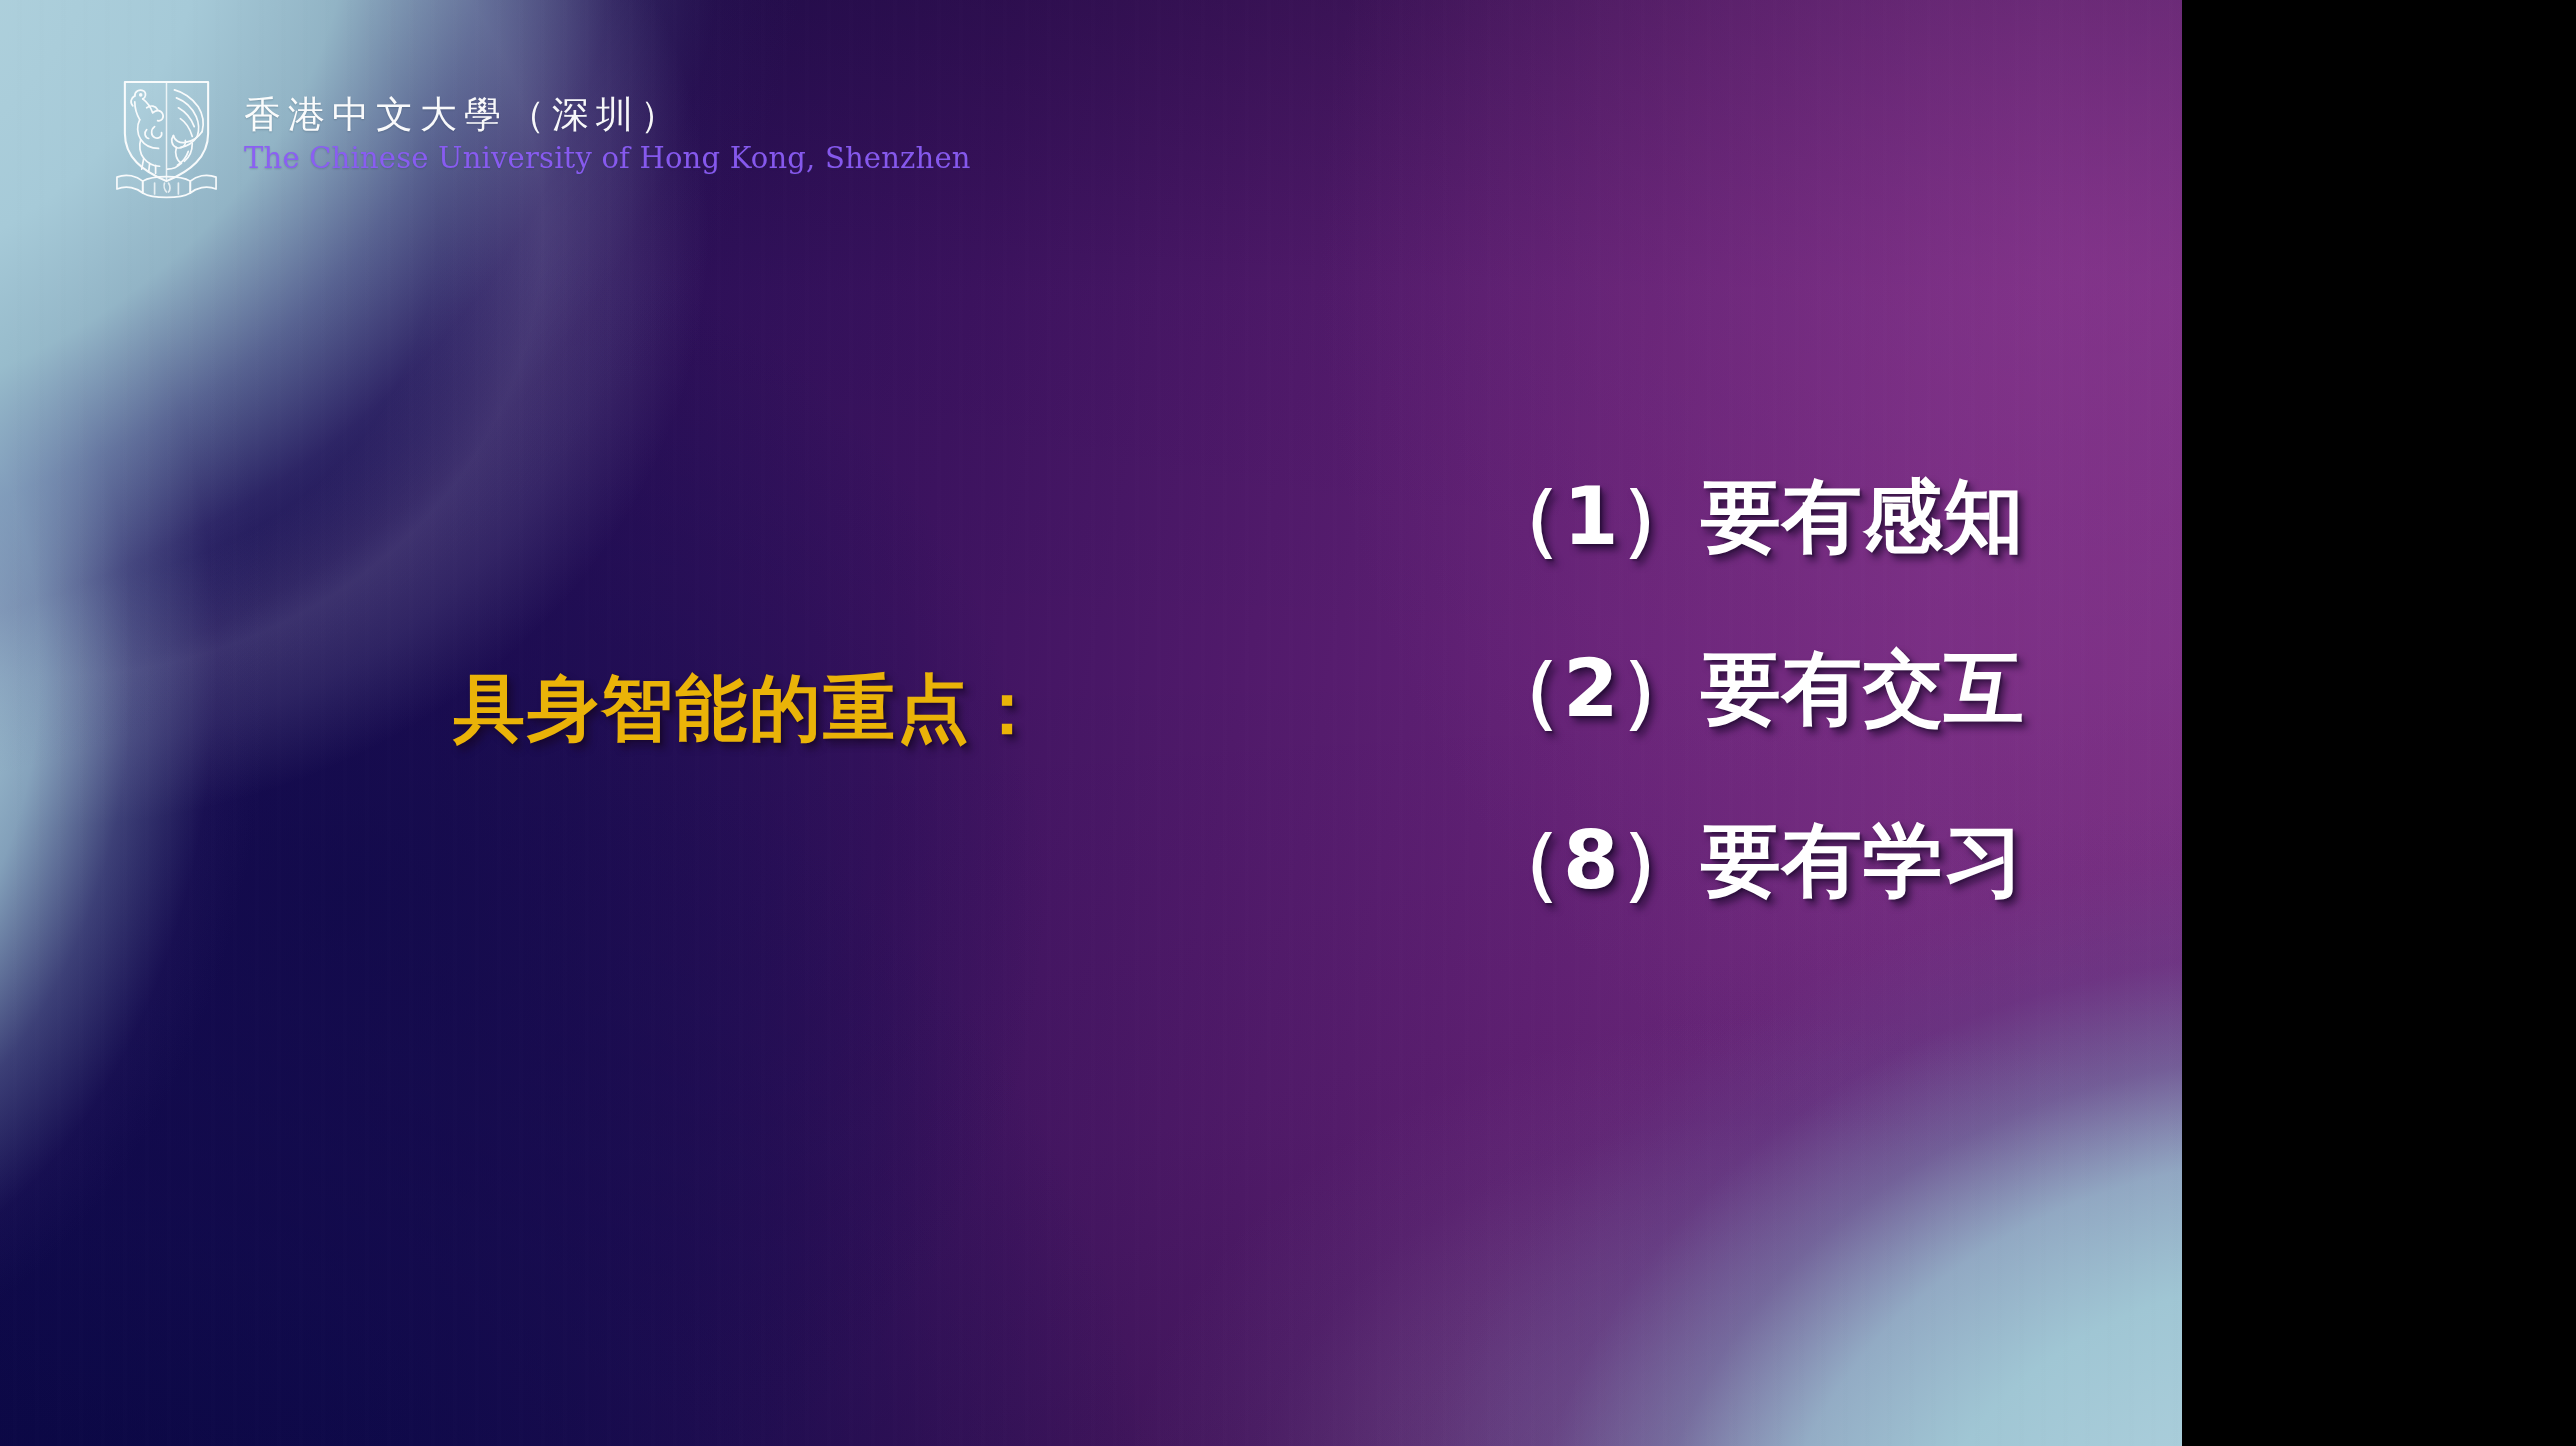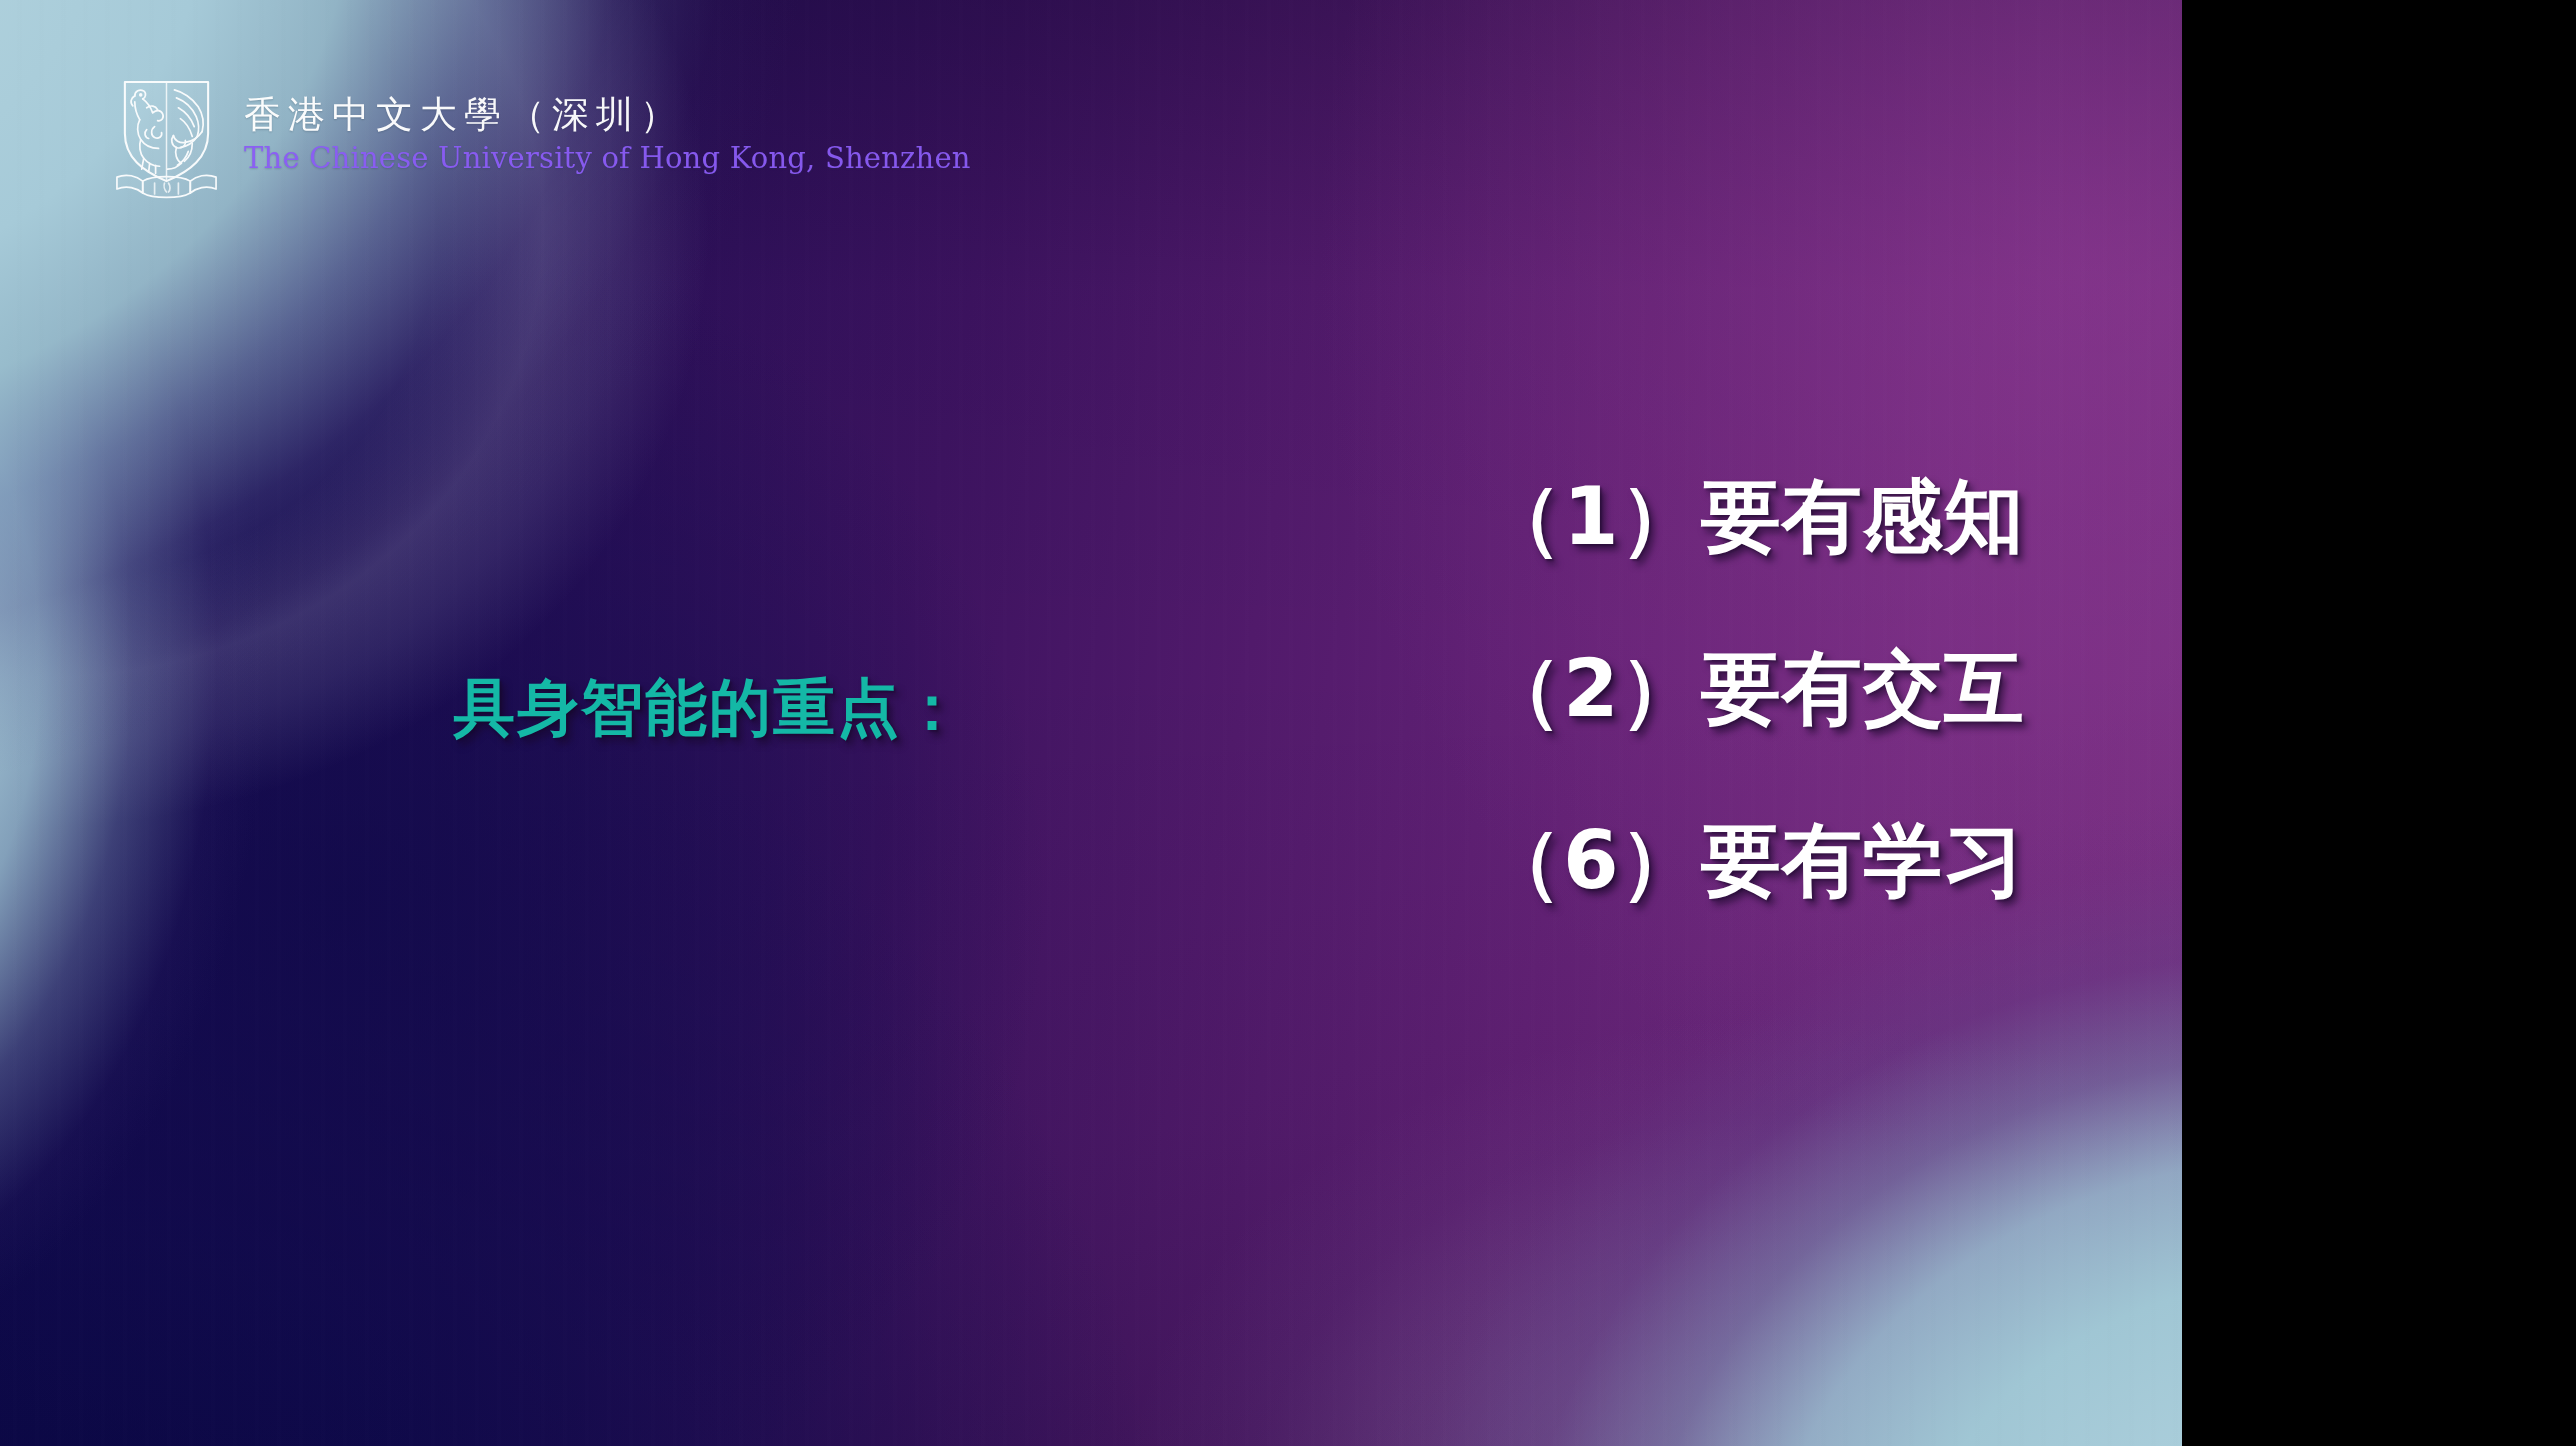--- a/index.html
+++ b/index.html
@@ -185,24 +185,24 @@
   }
 
   
   .headline {
     position: absolute;
     left: 453px;
     top: 708px;
     transform: translateY(-50%);
     font-family: "DejaVu Sans", "Liberation Sans", sans-serif;
     font-weight: 700;
-    font-size: 62px;
+    font-size: 72px;
     line-height: 1;
     letter-spacing: 2px;
-    color: #14b8a6;
+    color: #eab308;
     white-space: nowrap;
     text-shadow:
       5px 6px 7px rgba(22,6,38,0.62),
       2px 2px 2px rgba(22,6,38,0.45);
   }
 
   .points {
     position: absolute;
     left: 1482px;
     top: 477px;
@@ -286,17 +286,17 @@
       <div class="logo-cn">香港中文大學（深圳）</div>
       <div class="logo-en">The Chinese University of Hong Kong, Shenzhen</div>
     </div>
   </div>
 
   <div class="headline">具身智能的重点：</div>
 
   <div class="points">
     <div class="point">（1）要有感知</div>
     <div class="point">（2）要有交互</div>
-    <div class="point">（6）要有学习</div>
+    <div class="point">（8）要有学习</div>
   </div>
 
 </div>
 
 
 </body></html>

